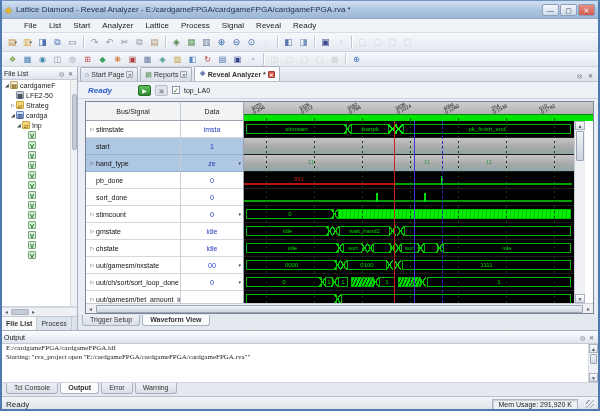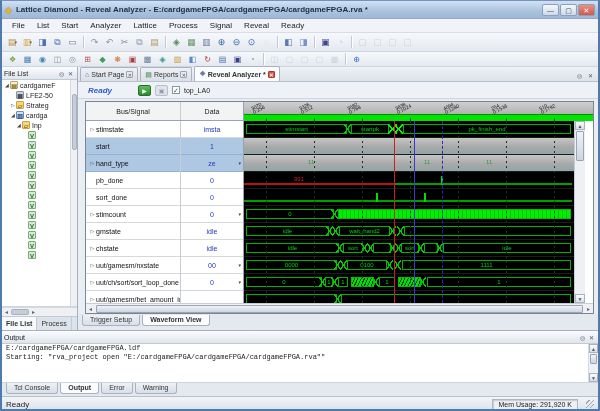--- a/index.html
+++ b/index.html
@@ -4,28 +4,28 @@
 <style>
   * { margin:0; padding:0; box-sizing:border-box; }
   html,body { width:600px; height:411px; font-family:"Liberation Sans",sans-serif; }
   .window { position:relative; width:600px; height:411px; background:#e9eef5;
             border:2px solid #4f7aad; border-top:1px solid #6f94c0; overflow:hidden; }
 
   
   .titlebar { height:18px; background:linear-gradient(#d3e1f2,#aac3de 60%,#9cb8d6);
               display:flex; align-items:center; padding:0 3px; border-bottom:1px solid #8fa9c8; }
   .app-icon { color:#e3b53a; font-size:9px; margin-right:4px; text-shadow:0 0 1px #8a6d1d; }
-  .title-text { font-size:8px; color:#1d2d47; flex:1; white-space:nowrap; overflow:hidden;font-weight:bold; }
+  .title-text { font-size:8px; color:#1d2d47; flex:1; white-space:nowrap; overflow:hidden; }
   .win-btns { display:flex; gap:1px; }
   .win-btn { width:17px; height:12px; font-size:7px; line-height:11px; text-align:center;
              color:#3a4a60; background:linear-gradient(#f4f7fb,#cfdae8); border:1px solid #8aa0be; border-radius:2px; }
   .win-btn.close { background:linear-gradient(#e89084,#cf5a4b); color:#fff; }
 
   
-  .menubar { height:14px; background:#f0f3f7; display:flex; align-items:center; padding-left:4px;
+  .menubar { height:14px; background:#f0f3f7; display:flex; align-items:center; padding-left:16px;
              border-bottom:1px solid #d8dde5; }
   .menu-item { font-size:8px; color:#222; padding:0 6px; }
   .toolbar { display:flex; align-items:center; background:linear-gradient(#f6f8fb,#e4e9f0);
              border-bottom:1px solid #cfd5de; padding-left:3px; }
   .tb1 { height:19px; } .tb2 { height:15px; }
   .tb-btn { width:15px; height:13px; display:flex; align-items:center; justify-content:center;
             font-size:9px; border:1px solid transparent; border-radius:2px; position:relative; }
   .tb2 .tb-btn { height:12px; font-size:8px; }
   .tb-btn.disabled { opacity:.38; filter:grayscale(1); }
   .tb-dd { font-size:5px; color:#566; margin-left:-2px; }
@@ -139,21 +139,21 @@
               border:1px solid #9aa4b4; border-radius:1px; }
 
   .bottom-tabs { flex:1; display:flex; align-items:flex-start; padding:1px 0 0 4px; background:#e4e9f0; }
   .btab { font-size:7px; color:#333; padding:1px 7px 2px; background:linear-gradient(#eef1f5,#d9dfe8);
           border:1px solid #aab2c0; border-top:none; border-radius:0 0 3px 3px; margin-right:2px; }
   .btab.active { background:#fbfcfe; font-weight:bold; }
 
   
   .output-panel { height:66px; border-top:1px solid #a8b0bf; display:flex; flex-direction:column; background:#f4f6f9; }
   .out-body { flex:1; background:#fff; position:relative; overflow:hidden; border-bottom:1px solid #cfd5de; }
-  .out-line { font-family:Liberation Mono, monospace; font-size:7px; line-height:9px; color:#222;
+  .out-line { font-family:Liberation Serif, serif; font-size:7px; line-height:9px; color:#222;
               white-space:pre; padding-left:4px; }
   .out-vscroll { position:absolute; right:0; top:0; bottom:0; width:10px; background:#eef0f4; border-left:1px solid #d5dae2; }
   .out-tabs { height:13px; display:flex; align-items:flex-start; padding-left:4px; background:#e4e9f0; }
 
   
   .statusbar { height:15px; background:linear-gradient(#f2f4f7,#dde3ea); border-top:1px solid #b8c0cc;
                display:flex; align-items:center; padding:0 4px; }
   .sb-left { flex:1; font-size:8px; color:#222; }
   .sb-mem { font-size:7px; color:#222; border:1px solid #b0b6c0; background:#eceff3; padding:1px 5px;
             box-shadow:inset 1px 1px 1px #c8ccd4; margin-right:8px; }

